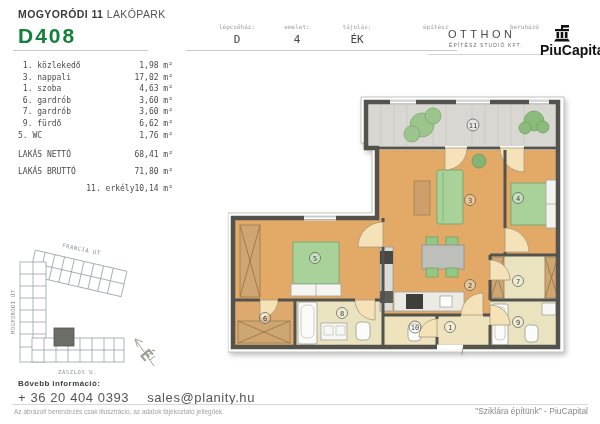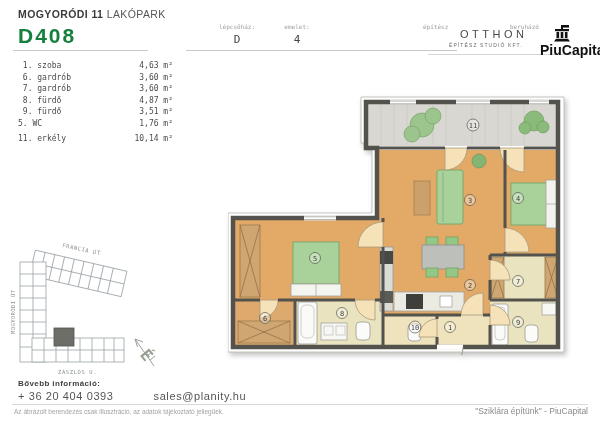--- a/index.html
+++ b/index.html
@@ -11,40 +11,40 @@
   .unit-id{position:absolute;left:18px;top:24px;font-size:21px;font-weight:bold;color:#15803d;letter-spacing:2px;}
   .hr{position:absolute;height:1px;background:#c9c9c9;}
   .hr-unit{left:13px;top:50px;width:135px;}
   .hr-fields{left:186px;top:50px;width:271px;}
   .hr-arch{left:428px;top:54px;width:160px;background:#d5d5d5;}
   .fields{position:absolute;left:207px;top:23px;display:flex;}
   .field{width:60px;text-align:center;}
   .field .lbl{font-family:"DejaVu Sans Mono",monospace;font-size:6px;color:#a0a0a0;}
   .field .val{font-family:"DejaVu Sans Mono",monospace;font-size:11px;color:#444;margin-top:3px;}
   .arch-lbl{position:absolute;left:423px;top:23px;font-family:"DejaVu Sans Mono",monospace;font-size:6px;color:#a0a0a0;}
-  .arch-name{position:absolute;left:460px;top:28px;font-size:11px;color:#4a4a4a;letter-spacing:3.5px;font-weight:500;}
+  .arch-name{position:absolute;left:448px;top:28px;font-size:11px;color:#4a4a4a;letter-spacing:3.5px;font-weight:500;}
   .arch-sub{position:absolute;left:449px;top:42px;font-size:5px;color:#6a6a6a;letter-spacing:1.1px;}
   .dev-lbl{position:absolute;left:510px;top:23px;font-family:"DejaVu Sans Mono",monospace;font-size:6px;color:#a0a0a0;}
   .dev-logo{position:absolute;left:551px;top:25px;width:22px;height:17px;}
   .dev-name{position:absolute;left:540px;top:42px;font-size:14px;font-weight:bold;color:#111;}
   
   .room-list{position:absolute;left:18px;top:60px;width:155px;font-family:"DejaVu Sans Mono",monospace;
     font-size:8px;color:#4b4b4b;}
   .room-row{display:flex;justify-content:space-between;line-height:11.6px;white-space:pre;}
   .summary{margin-top:6px;}
   .summary .room-row{line-height:16.5px;}
-  .extra{margin-top:3px;}
+  .extra{margin-top:3px;justify-content:flex-end;}
   
   .site-map{position:absolute;left:6px;top:234px;width:162px;height:146px;}
   
   .plan{position:absolute;left:228px;top:95px;width:340px;height:260px;
     filter:drop-shadow(2px 3px 2.5px rgba(60,60,55,.3));}
   
   .info-title{position:absolute;left:18px;top:379px;font-size:8px;font-weight:bold;color:#3f3f3f;letter-spacing:.4px;text-align:center;}
-  .contact{position:absolute;left:18px;top:390px;display:flex;gap:40px;font-size:11px;color:#555;letter-spacing:.6px;}
+  .contact{position:absolute;left:18px;top:390px;display:flex;gap:18px;font-size:13px;color:#555;letter-spacing:.6px;}
   .hr-footer{left:12px;top:404px;width:576px;background:#d8d8d8;}
   .disclaimer{position:absolute;left:14px;top:408px;font-size:6.5px;color:#a3a3a3;}
   .slogan{position:absolute;right:12px;top:406px;font-size:8.5px;color:#8a8a8a;}
   svg text{font-family:"DejaVu Sans Mono",monospace;}
 </style>
 </head>
 <body>
 
 <div class="page">
 
@@ -55,45 +55,54 @@
   <div class="hr hr-arch"></div>
 
   <div class="fields">
     <div class="field">
       <div class="lbl">lépcsőház:</div>
       <div class="val">D</div>
     </div>
     <div class="field">
       <div class="lbl">emelet:</div>
       <div class="val">4</div>
+    </div>
+    <div class="field">
+      <div class="lbl">tájolás:</div>
+      <div class="val">ÉK</div>
     </div>
   </div>
 
   <div class="arch-lbl">építész</div>
   <div class="arch-name">OTTHON</div>
   <div class="arch-sub">ÉPÍTÉSZ STUDIÓ KFT.</div>
   <div class="dev-lbl">beruházó</div>
   <svg class="dev-logo" viewBox="0 0 22 17">
     <rect x="10" y="0" width="2" height="4" fill="#111"></rect>
     <rect x="12" y="0" width="6" height="2.6" fill="#111"></rect>
     <rect x="4" y="4" width="14" height="2.2" fill="#111"></rect>
     <rect x="5.5" y="7" width="2.6" height="6" fill="#111"></rect>
     <rect x="9.7" y="7" width="2.6" height="6" fill="#111"></rect>
     <rect x="13.9" y="7" width="2.6" height="6" fill="#111"></rect>
     <polygon points="3,16.5 19,16.5 17,13.8 5,13.8" fill="#111"></polygon>
   </svg>
   <div class="dev-name">PiuCapital</div>
 
   <div class="room-list">
+    <div class="room-row"><span> 1. közlekedő</span><span>1,98 m²</span></div>
+    <div class="room-row"><span> 3. nappali</span><span>17,02 m²</span></div>
     <div class="room-row"><span> 1. szoba</span><span>4,63 m²</span></div>
     <div class="room-row"><span> 6. gardrób</span><span>3,60 m²</span></div>
     <div class="room-row"><span> 7. gardrób</span><span>3,60 m²</span></div>
-    <div class="room-row"><span> 8. fürdő</span><span>4,87 m²</span></div>
-    <div class="room-row"><span> 9. fürdő</span><span>3,51 m²</span></div>
+    <div class="room-row"><span> 9. fürdő</span><span>6,62 m²</span></div>
     <div class="room-row"><span>5. WC</span><span>1,76 m²</span></div>
+    <div class="summary">
+      <div class="room-row"><span>LAKÁS NETTÓ</span><span>68,41 m²</span></div>
+      <div class="room-row"><span>LAKÁS BRUTTÓ</span><span>71,80 m²</span></div>
+    </div>
     <div class="room-row extra"><span>11. erkély</span><span>10,14 m²</span></div>
   </div>
 
   <svg class="site-map" viewBox="0 0 162 146">
     <g stroke="#99a2a6" stroke-width="0.8" fill="#ffffff">
       <g transform="rotate(13 28 22)">
         <rect x="28" y="16" width="94" height="26"></rect>
         <line x1="28" y1="29" x2="122" y2="29"></line>
         <line x1="38" y1="16" x2="38" y2="42"></line>
           <line x1="48" y1="16" x2="48" y2="42"></line>

